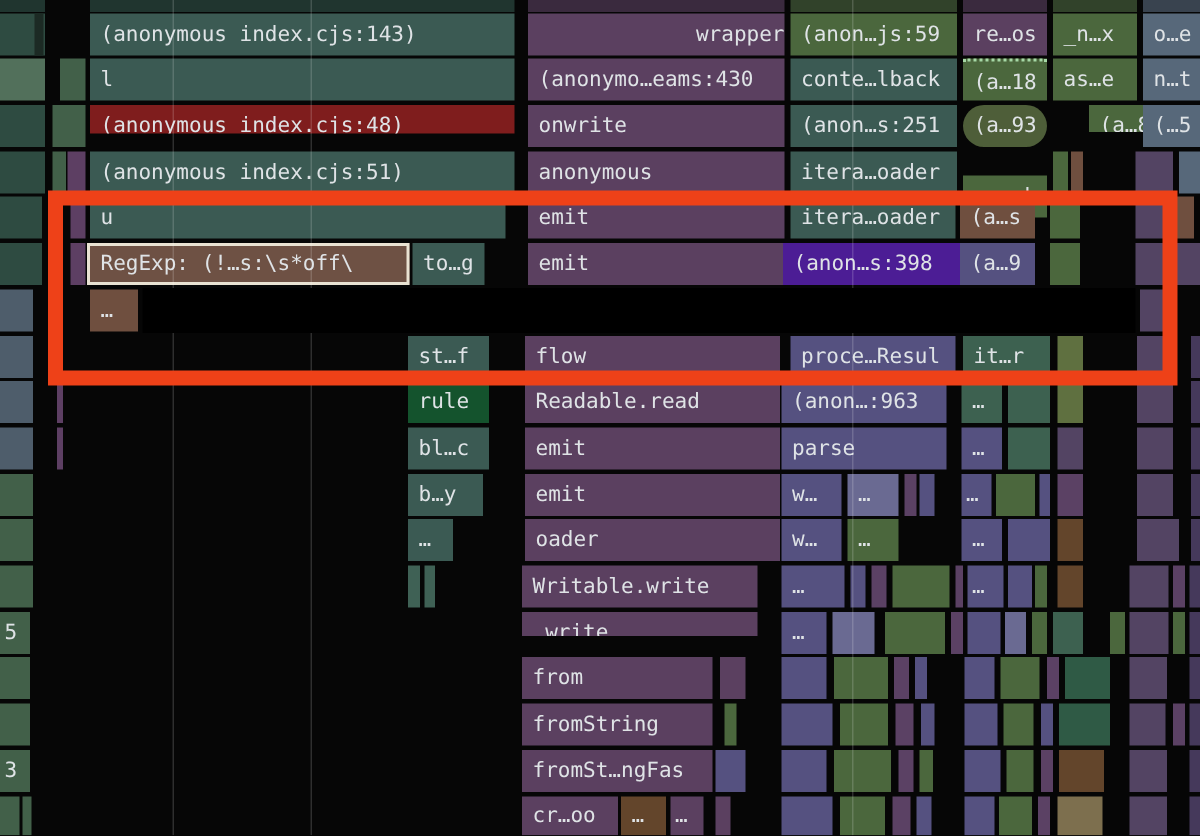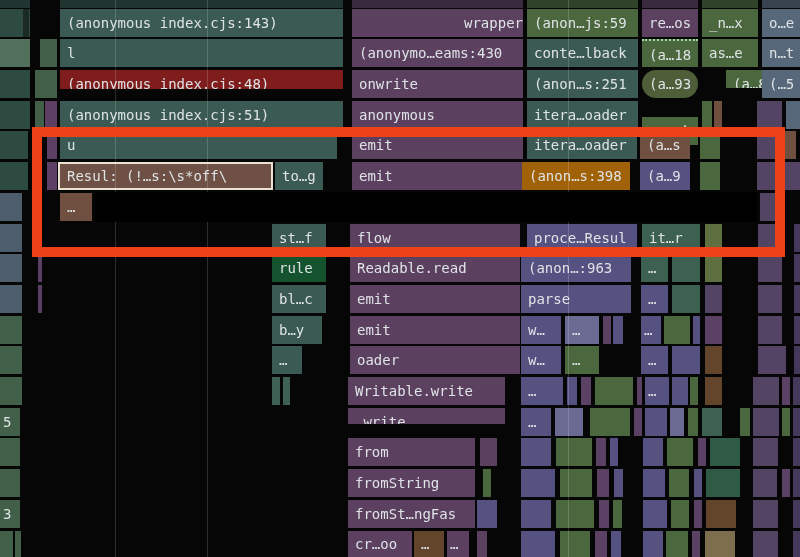--- a/index.html
+++ b/index.html
@@ -77,24 +77,24 @@
       <div class="blk" style="left: 47px; top: 131px; width: 10px; height: 28px; line-height: 28px; background: rgb(93, 63, 99); padding-left: 3px;"></div>
       <div class="blk" style="left: 60px; top: 131px; width: 277px; height: 28px; line-height: 28px; background: rgb(59, 90, 83);">u</div>
       <div class="blk" style="left: 352px; top: 131px; width: 171px; height: 28px; line-height: 28px; background: rgb(91, 64, 96);">emit</div>
       <div class="blk" style="left: 527px; top: 131px; width: 110px; height: 28px; line-height: 28px; background: rgb(59, 90, 83);">itera…oader</div>
       <div class="blk" style="left: 640px; top: 131px; width: 50px; height: 28px; line-height: 28px; background: rgb(111, 79, 63);">(a…s</div>
       <div class="blk" style="left: 700px; top: 131px; width: 20px; height: 28px; line-height: 28px; background: rgb(75, 103, 61); padding-left: 3px;"></div>
       <div class="blk" style="left: 757px; top: 131px; width: 21px; height: 28px; line-height: 28px; background: rgb(83, 68, 99); padding-left: 3px;"></div>
       <div class="blk" style="left: 784px; top: 131px; width: 12px; height: 28px; line-height: 28px; background: rgb(111, 79, 63); padding-left: 3px;"></div>
       <div class="blk" style="left: 0px; top: 162px; width: 28px; height: 28px; line-height: 28px; background: rgb(46, 75, 65);"></div>
       <div class="blk" style="left: 47px; top: 162px; width: 10px; height: 28px; line-height: 28px; background: rgb(93, 63, 99); padding-left: 3px;"></div>
-      <div class="blk sel" style="left: 58px; top: 162px; width: 215px; height: 28px; line-height: 24px; background: rgb(110, 81, 68);">Resul: (!…s:\s*off\</div>
+      <div class="blk sel" style="left: 58px; top: 162px; width: 215px; height: 28px; line-height: 24px; background: rgb(110, 81, 68);">RegExp: (!…s:\s*off\</div>
       <div class="blk" style="left: 275px; top: 162px; width: 48px; height: 28px; line-height: 28px; background: rgb(59, 90, 83);">to…g</div>
       <div class="blk" style="left: 352px; top: 162px; width: 171px; height: 28px; line-height: 28px; background: rgb(91, 64, 96);">emit</div>
-      <div class="blk" style="left: 522px; top: 162px; width: 108px; height: 28px; line-height: 28px; background: #a16207;">(anon…s:398</div>
+      <div class="blk" style="left: 522px; top: 162px; width: 130px; height: 28px; line-height: 28px; background: #4c1d95;">(anon…s:398</div>
       <div class="blk" style="left: 640px; top: 162px; width: 50px; height: 28px; line-height: 28px; background: rgb(85, 81, 128);">(a…9</div>
       <div class="blk" style="left: 700px; top: 162px; width: 20px; height: 28px; line-height: 28px; background: rgb(75, 103, 61); padding-left: 3px;"></div>
       <div class="blk" style="left: 757px; top: 162px; width: 21px; height: 28px; line-height: 28px; background: rgb(83, 68, 99); padding-left: 3px;"></div>
       <div class="blk" style="left: 784px; top: 162px; width: 16px; height: 28px; line-height: 28px; background: rgb(83, 68, 99); padding-left: 3px;"></div>
       <div class="blk" style="left: 0px; top: 193px; width: 22px; height: 28px; line-height: 28px; background: rgb(78, 93, 107); padding-left: 3px;"></div>
       <div class="blk" style="left: 60px; top: 193px; width: 32px; height: 28px; line-height: 28px; background: rgb(111, 79, 63);">…</div>
       <div class="blk" style="left: 760px; top: 193px; width: 18px; height: 28px; line-height: 28px; background: rgb(83, 68, 99); padding-left: 3px;"></div>
       <div class="blk" style="left: 0px; top: 224px; width: 22px; height: 28px; line-height: 28px; background: rgb(78, 93, 107); padding-left: 3px;"></div>
       <div class="blk" style="left: 272px; top: 224px; width: 54px; height: 28px; line-height: 28px; background: rgb(59, 90, 83);">st…f</div>
       <div class="blk" style="left: 350px; top: 224px; width: 170px; height: 28px; line-height: 28px; background: rgb(91, 64, 96);">flow</div>

